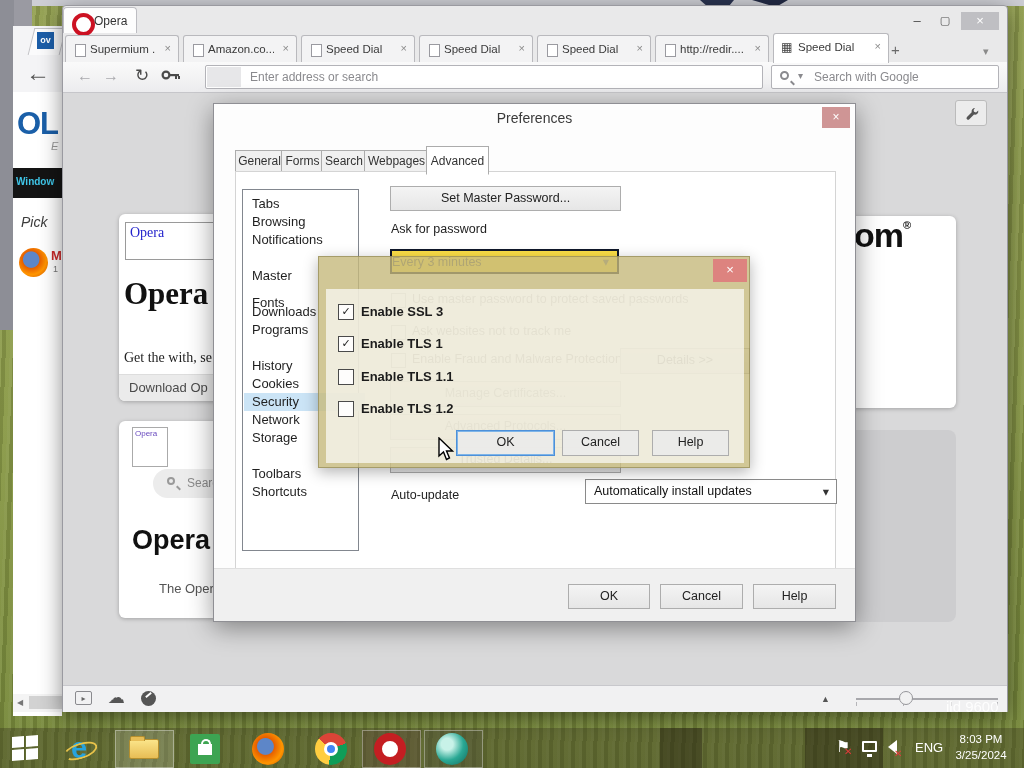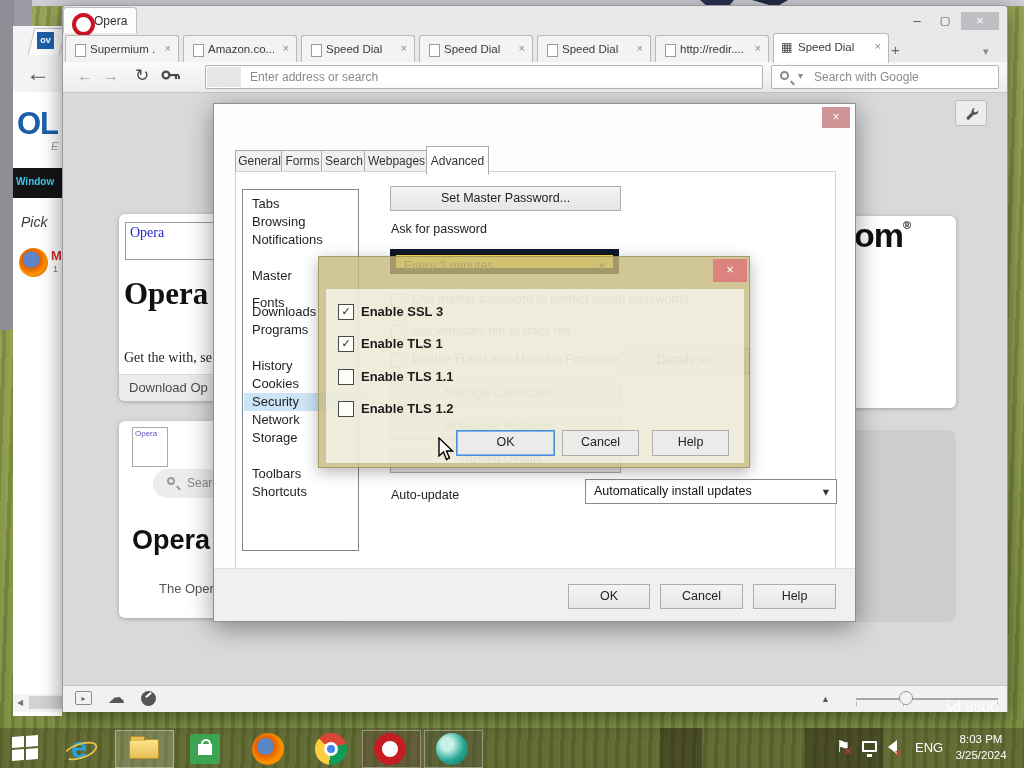--- a/index.html
+++ b/index.html
@@ -123,22 +123,22 @@
   #pt-webpages{left:150px;width:63px;} #pt-advanced{left:212px;width:61px;}
   #pf-page{left:21px;top:67px;width:601px;height:398px;background:#fff;border:1px solid #d4d4d4;text-decoration:underline;}
   #pf-list{left:6px;top:17px;width:117px;height:362px;border:1px solid #82878f;background:#fff;font-size:13px;color:#1f1f1f;}
   .li{position:absolute;left:1px;width:113px;height:18px;padding-left:8px;line-height:18px;}
   .li.sel{background:#cbe4f6;}
   #pf-panel{left:128px;top:0px;width:470px;height:396px;}
   .pbtn{position:absolute;background:linear-gradient(#f4f4f4,#e6e6e6);border:1px solid #adadad;
         font-size:12.5px;color:#222;text-align:center;}
   #pb-master{left:26px;top:14px;width:229px;height:23px;line-height:22px;}
   #pp-ask{left:27px;top:50px;font-size:12.5px;color:#222;}
-  #pp-interval{left:26px;top:77px;width:229px;height:25px;background:#fde047;border:6px solid #0f172a;
-        font-size:12.5px;color:#555;line-height:23px;padding-left:8px;}
+  #pp-interval{left:26px;top:77px;width:229px;height:25px;background:#fde047;border:2px solid #0f172a;
+        font-size:12.5px;color:#555;line-height:23px;}
   #pp-interval::after{content:"▾";position:absolute;right:8px;top:0;color:#777;}
   .pchk{position:absolute;width:13px;height:13px;background:#fff;border:1px solid #8a8a8a;}
   .pchklbl{position:absolute;font-size:12.5px;color:#4a4a4a;white-space:nowrap;}
   #pb-details{left:256px;top:176px;width:128px;height:24px;line-height:23px;}
   #pb-certs{left:26px;top:209px;width:229px;height:24px;line-height:23px;color:#666;}
   #pb-proto{left:26px;top:242px;width:229px;height:24px;line-height:23px;color:#666;}
   #pb-trusted{left:26px;top:275px;width:229px;height:24px;line-height:23px;}
   #pp-aulbl{left:27px;top:316px;font-size:12.5px;color:#222;}
   #pp-auval{left:221px;top:307px;width:252px;height:25px;background:#fff;border:1px solid #8a8a8a;
         font-size:12.5px;color:#111;line-height:23px;padding-left:8px;}
@@ -348,20 +348,21 @@
     <div id="st-track" class="abs"></div>
     <span class="tick" style="left:793px;"></span>
     <span class="tick" style="left:840px;"></span>
     <span class="tick" style="left:888px;"></span>
     <span class="tick" style="left:934px;"></span>
     <div id="st-knob" class="abs"></div>
   </div>
 </div>
 
 <div id="prefs" class="abs">
+  <div id="pf-title" class="abs">Preferences</div>
   <div id="pf-close" class="abs">×</div>
 
   <div id="pt-general" class="ptab">General</div>
   <div id="pt-forms" class="ptab">Forms</div>
   <div id="pt-search" class="ptab">Search</div>
   <div id="pt-webpages" class="ptab">Webpages</div>
   <div id="pt-advanced" class="ptab active">Advanced</div>
 
   <div id="pf-page" class="abs">
     <div id="pf-list" class="abs">

